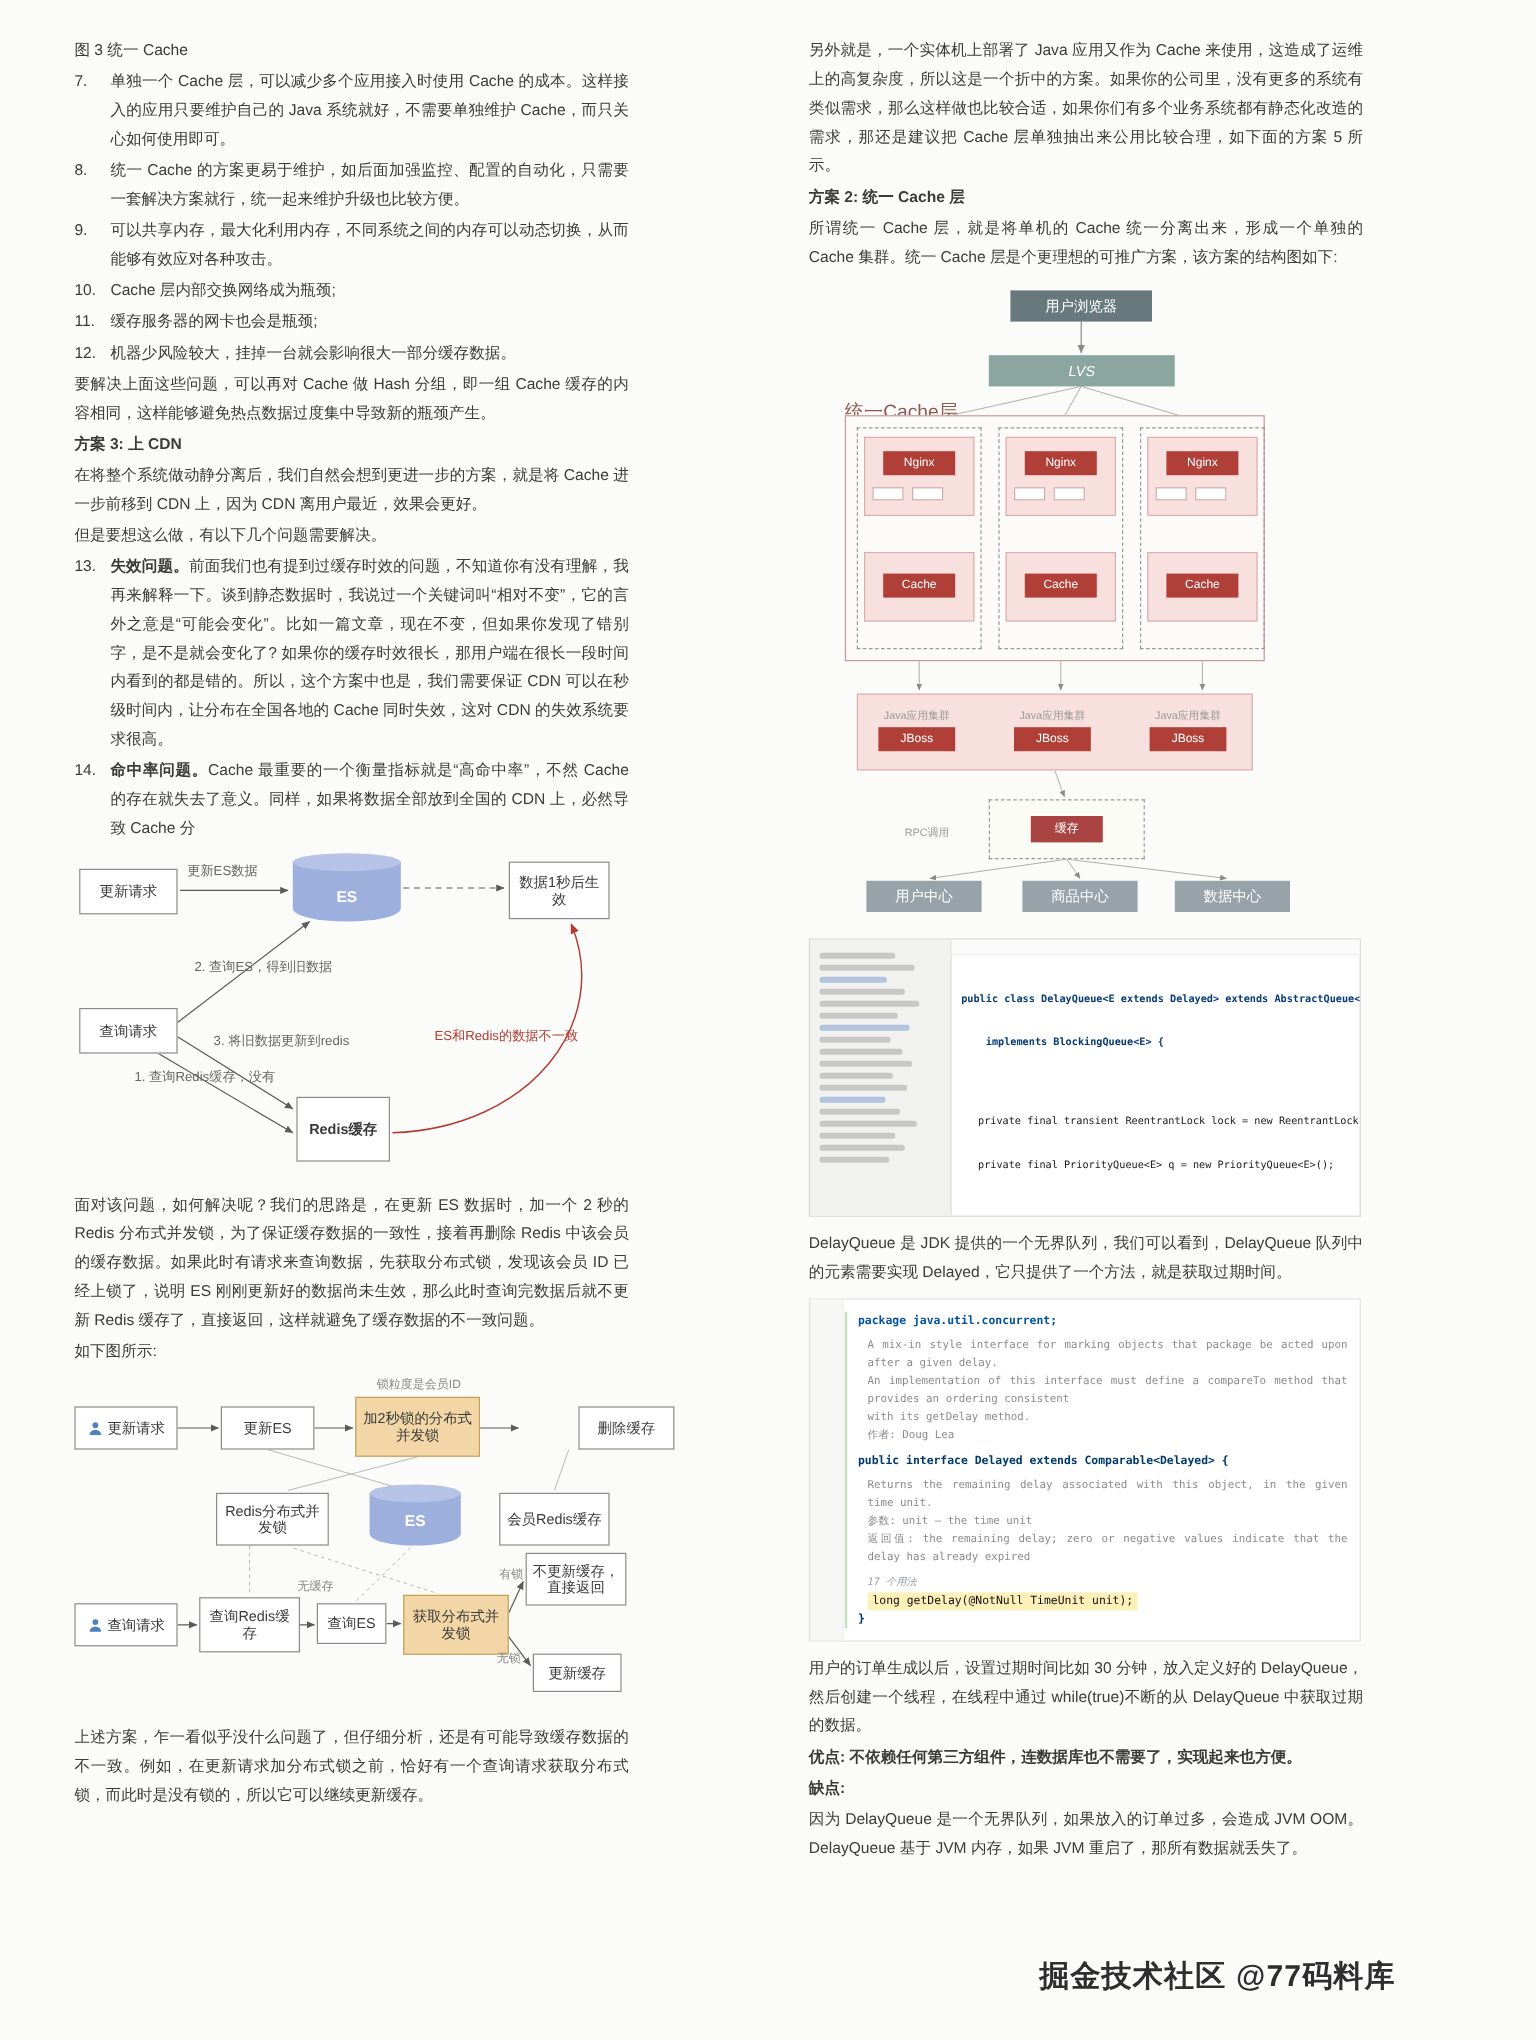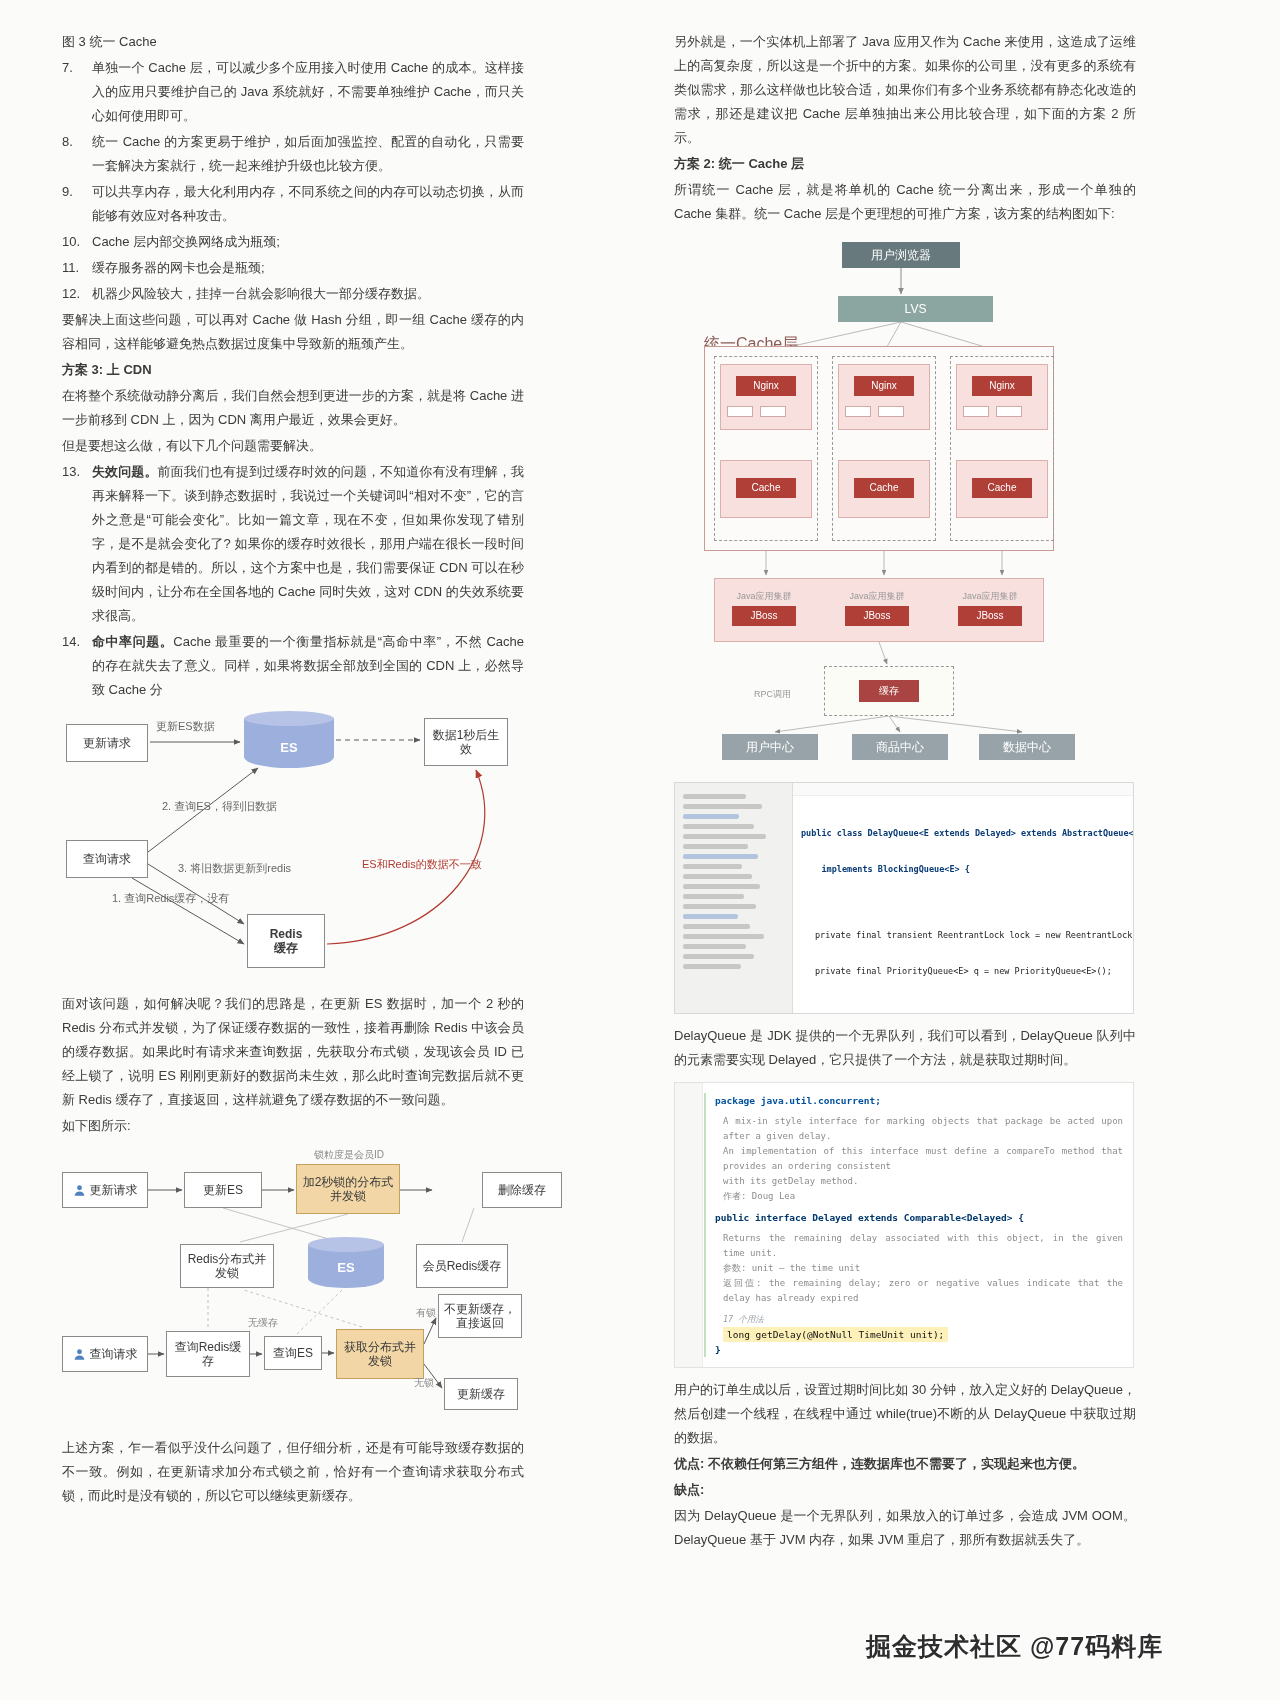--- a/index.html
+++ b/index.html
@@ -137,21 +137,21 @@
       <div class="dbox" style="left:4px;top:12px;width:82px;height:38px;">更新请求</div>
       <div class="dlabel" style="left:94px;top:8px;">更新ES数据</div>
       <div class="cylinder" style="left:182px;top:6px;width:90px;height:50px;">
           <span>ES</span>
         </div>
       <div class="dbox" style="left:362px;top:6px;width:84px;height:48px;">数据1秒后生效</div>
       <div class="dbox" style="left:4px;top:128px;width:82px;height:38px;">查询请求</div>
       <div class="dlabel" style="left:100px;top:88px;">2. 查询ES，得到旧数据</div>
       <div class="dlabel" style="left:116px;top:150px;">3. 将旧数据更新到redis</div>
       <div class="dlabel" style="left:50px;top:180px;">1. 查询Redis缓存，没有</div>
-      <div class="dbox" style="left:185px;top:202px;width:78px;height:54px;flex-direction:column;gap:0;font-weight:bold;">
+      <div class="dbox" style="left:185px;top:202px;width:78px;height:54px;gap:0;font-weight:bold;">
         <span>Redis</span>
         <span>缓存</span>
       </div>
       <div class="dlabel red" style="left:300px;top:146px;">ES和Redis的数据不一致</div>
     </div>
 
     <div class="p">面对该问题，如何解决呢？我们的思路是，在更新 ES 数据时，加一个 2 秒的 Redis 分布式并发锁，为了保证缓存数据的一致性，接着再删除 Redis 中该会员的缓存数据。如果此时有请求来查询数据，先获取分布式锁，发现该会员 ID 已经上锁了，说明 ES 刚刚更新好的数据尚未生效，那么此时查询完数据后就不更新 Redis 缓存了，直接返回，这样就避免了缓存数据的不一致问题。</div>
     <div class="p">如下图所示:</div>
 
     <div class="diagram" style="width:460px;height:278px;">
@@ -212,21 +212,21 @@
       <div class="dlabel tiny" style="left:354px;top:158px;">有锁</div>
       <div class="dlabel tiny" style="left:352px;top:228px;">无锁</div>
       <div class="dbox" style="left:376px;top:146px;width:84px;height:44px;">不更新缓存，直接返回</div>
       <div class="dbox" style="left:382px;top:230px;width:74px;height:32px;">更新缓存</div>
     </div>
 
     <div class="p">上述方案，乍一看似乎没什么问题了，但仔细分析，还是有可能导致缓存数据的不一致。例如，在更新请求加分布式锁之前，恰好有一个查询请求获取分布式锁，而此时是没有锁的，所以它可以继续更新缓存。</div>
   </div>
 
   <div class="col col-right">
-    <div class="p">另外就是，一个实体机上部署了 Java 应用又作为 Cache 来使用，这造成了运维上的高复杂度，所以这是一个折中的方案。如果你的公司里，没有更多的系统有类似需求，那么这样做也比较合适，如果你们有多个业务系统都有静态化改造的需求，那还是建议把 Cache 层单独抽出来公用比较合理，如下面的方案 2 所示。</div>
+    <div class="p">另外就是，一个实体机上部署了 Java 应用又作为 Cache 来使用，这造成了运维上的高复杂度，所以这是一个折中的方案。如果你的公司里，没有更多的系统有类似需求，那么这样做也比较合适，如果你们有多个业务系统都有静态化改造的需求，那还是建议把 Cache 层单独抽出来公用比较合理，如下面的方案 5 所示。</div>
     <div class="h">方案 2: 统一 Cache 层</div>
     <div class="p">所谓统一 Cache 层，就是将单机的 Cache 统一分离出来，形成一个单独的 Cache 集群。统一 Cache 层是个更理想的可推广方案，该方案的结构图如下:</div>
 
     <div class="arch">
       <svg class="arrows" width="460" height="532">
         <defs>
           <marker id="arw3" markerWidth="8" markerHeight="8" refX="6.5" refY="3" orient="auto">
               <path d="M0,0 L7,3 L0,6 z" fill="#8a8a8a"></path>
             </marker>
         </defs>
@@ -246,21 +246,21 @@
         <line x1="92" y1="303" x2="92" y2="337" stroke="#aaa" stroke-width="0.8" marker-end="url(#arw3)"></line>
         <line x1="210" y1="303" x2="210" y2="337" stroke="#aaa" stroke-width="0.8" marker-end="url(#arw3)"></line>
         <line x1="328" y1="303" x2="328" y2="337" stroke="#aaa" stroke-width="0.8" marker-end="url(#arw3)"></line>
         <line x1="205" y1="404" x2="213" y2="426" stroke="#aaa" stroke-width="0.8" marker-end="url(#arw3)"></line>
         <line x1="215" y1="478" x2="101" y2="494" stroke="#aaa" stroke-width="0.8" marker-end="url(#arw3)"></line>
         <line x1="215" y1="478" x2="226" y2="494" stroke="#aaa" stroke-width="0.8" marker-end="url(#arw3)"></line>
         <line x1="215" y1="478" x2="348" y2="494" stroke="#aaa" stroke-width="0.8" marker-end="url(#arw3)"></line>
       </svg>
 
       <div class="abox dark" style="left:168px;top:4px;width:118px;height:26px;">用户浏览器</div>
-      <div class="abox teal" style="left:164px;top:58px;width:155px;height:26px;">LVS</div>
+      <div class="abox teal" style="left:150px;top:58px;width:155px;height:26px;font-style:italic;">LVS</div>
 
       <div class="alabel" style="left:30px;top:94px;">统一Cache层</div>
       <div class="aouter" style="left:30px;top:108px;width:350px;height:205px;"></div>
 
       <div class="agroup" style="left:40px;top:118px;width:104px;height:185px;"></div>
       <div class="apink" style="left:46px;top:126px;width:92px;height:66px;"></div>
       <div class="abox red" style="left:62px;top:138px;width:60px;height:20px;">Nginx</div>
       <div class="asub" style="left:53px;top:168px;"></div>
       <div class="asub" style="left:86px;top:168px;"></div>
       <div class="apink" style="left:46px;top:222px;width:92px;height:58px;"></div>

